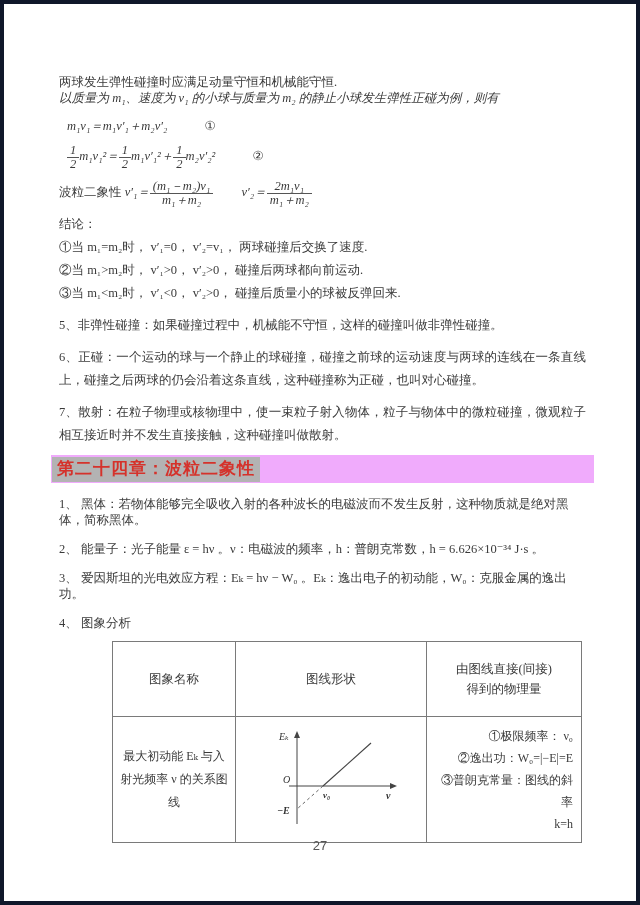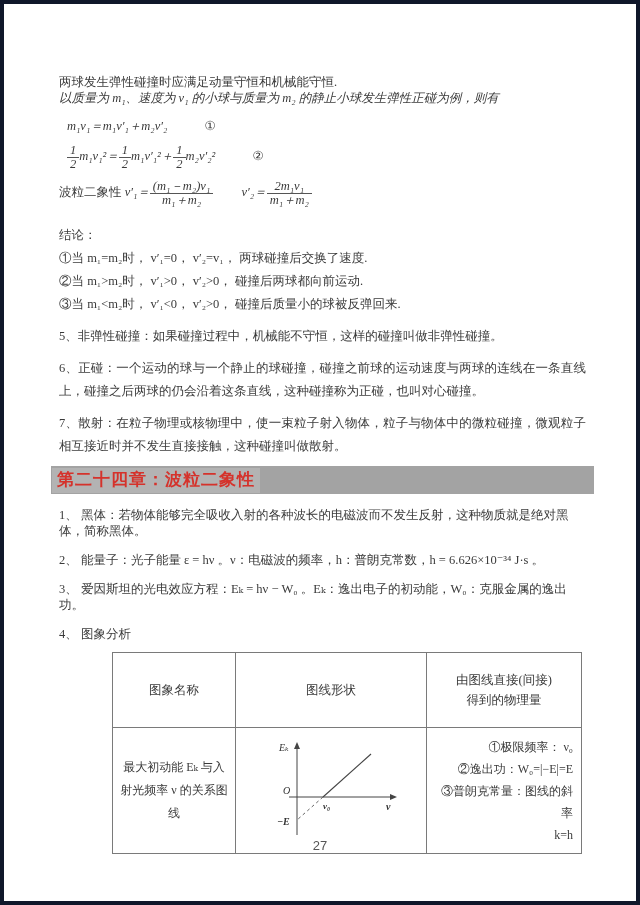--- a/index.html
+++ b/index.html
@@ -14,21 +14,21 @@
   .gap-sm{font-style:italic;}
   .math{font-style:italic;}
   .formula{margin-top:10px;margin-left:8px;line-height:20px;white-space:nowrap;}
   .formula .tag{font-style:normal;margin-left:34px;}
   .frac{display:inline-block;text-align:center;vertical-align:middle;line-height:13px;font-style:italic;}
   .frac .num{display:block;border-bottom:1px solid #555;padding:0 3px;}
   .frac .den{display:block;padding:0 3px;}
   .conc{line-height:23px;white-space:nowrap;}
   .item{line-height:23px;text-align:justify;margin-top:9px;}
   .band{
-    margin:8px -8px 0 -8px;height:28px;background:#a3a3a3;
+    margin:8px -8px 0 -8px;height:28px;background:#f0abfc;
     display:flex;align-items:center;padding-left:1px;box-sizing:border-box;
   }
   .band .title{
     background:#b3b3b3;color:#d5322b;font-weight:bold;font-size:17px;
     padding:2px 5px 3px 5px;letter-spacing:1px;line-height:20px;
   }
   .wp-item{margin-top:13px;line-height:16px;}
   table.analysis{border-collapse:collapse;margin:10px 0 0 53px;table-layout:fixed;}
   table.analysis td{border:1px solid #7a7a7a;vertical-align:middle;font-size:12px;}
   td.c1{width:110px;text-align:center;line-height:23px;padding:16px 6px;}
@@ -58,21 +58,21 @@
     <span class="tag">②</span>
   </div>
 
   <div class="formula" style="margin-left:0;margin-top:9px;">
     <span>波粒二象性</span>
     <span class="math">v′₁＝</span><span class="frac"><span class="num">(m₁－m₂)v₁</span><span class="den">m₁＋m₂</span></span>
     <span style="display:inline-block;width:22px;"></span>
     <span class="math">v′₂＝</span><span class="frac"><span class="num">2m₁v₁</span><span class="den">m₁＋m₂</span></span>
   </div>
 
-  <p class="conc" style="margin-top:17px;">结论：</p>
+  <p class="conc" style="margin-top:6px;">结论：</p>
   <p class="conc">①当 m₁=m₂时， v′₁=0， v′₂=v₁， 两球碰撞后交换了速度.</p>
   <p class="conc">②当 m₁&gt;m₂时， v′₁&gt;0， v′₂&gt;0， 碰撞后两球都向前运动.</p>
   <p class="conc">③当 m₁&lt;m₂时， v′₁&lt;0， v′₂&gt;0， 碰撞后质量小的球被反弹回来.</p>
 
   <p class="item">5、非弹性碰撞：如果碰撞过程中，机械能不守恒，这样的碰撞叫做非弹性碰撞。</p>
   <p class="item">6、正碰：一个运动的球与一个静止的球碰撞，碰撞之前球的运动速度与两球的连线在一条直线上，碰撞之后两球的仍会沿着这条直线，这种碰撞称为正碰，也叫对心碰撞。</p>
   <p class="item">7、散射：在粒子物理或核物理中，使一束粒子射入物体，粒子与物体中的微粒碰撞，微观粒子相互接近时并不发生直接接触，这种碰撞叫做散射。</p>
 
   <div class="band">
     <span class="title">第二十四章：波粒二象性</span>

